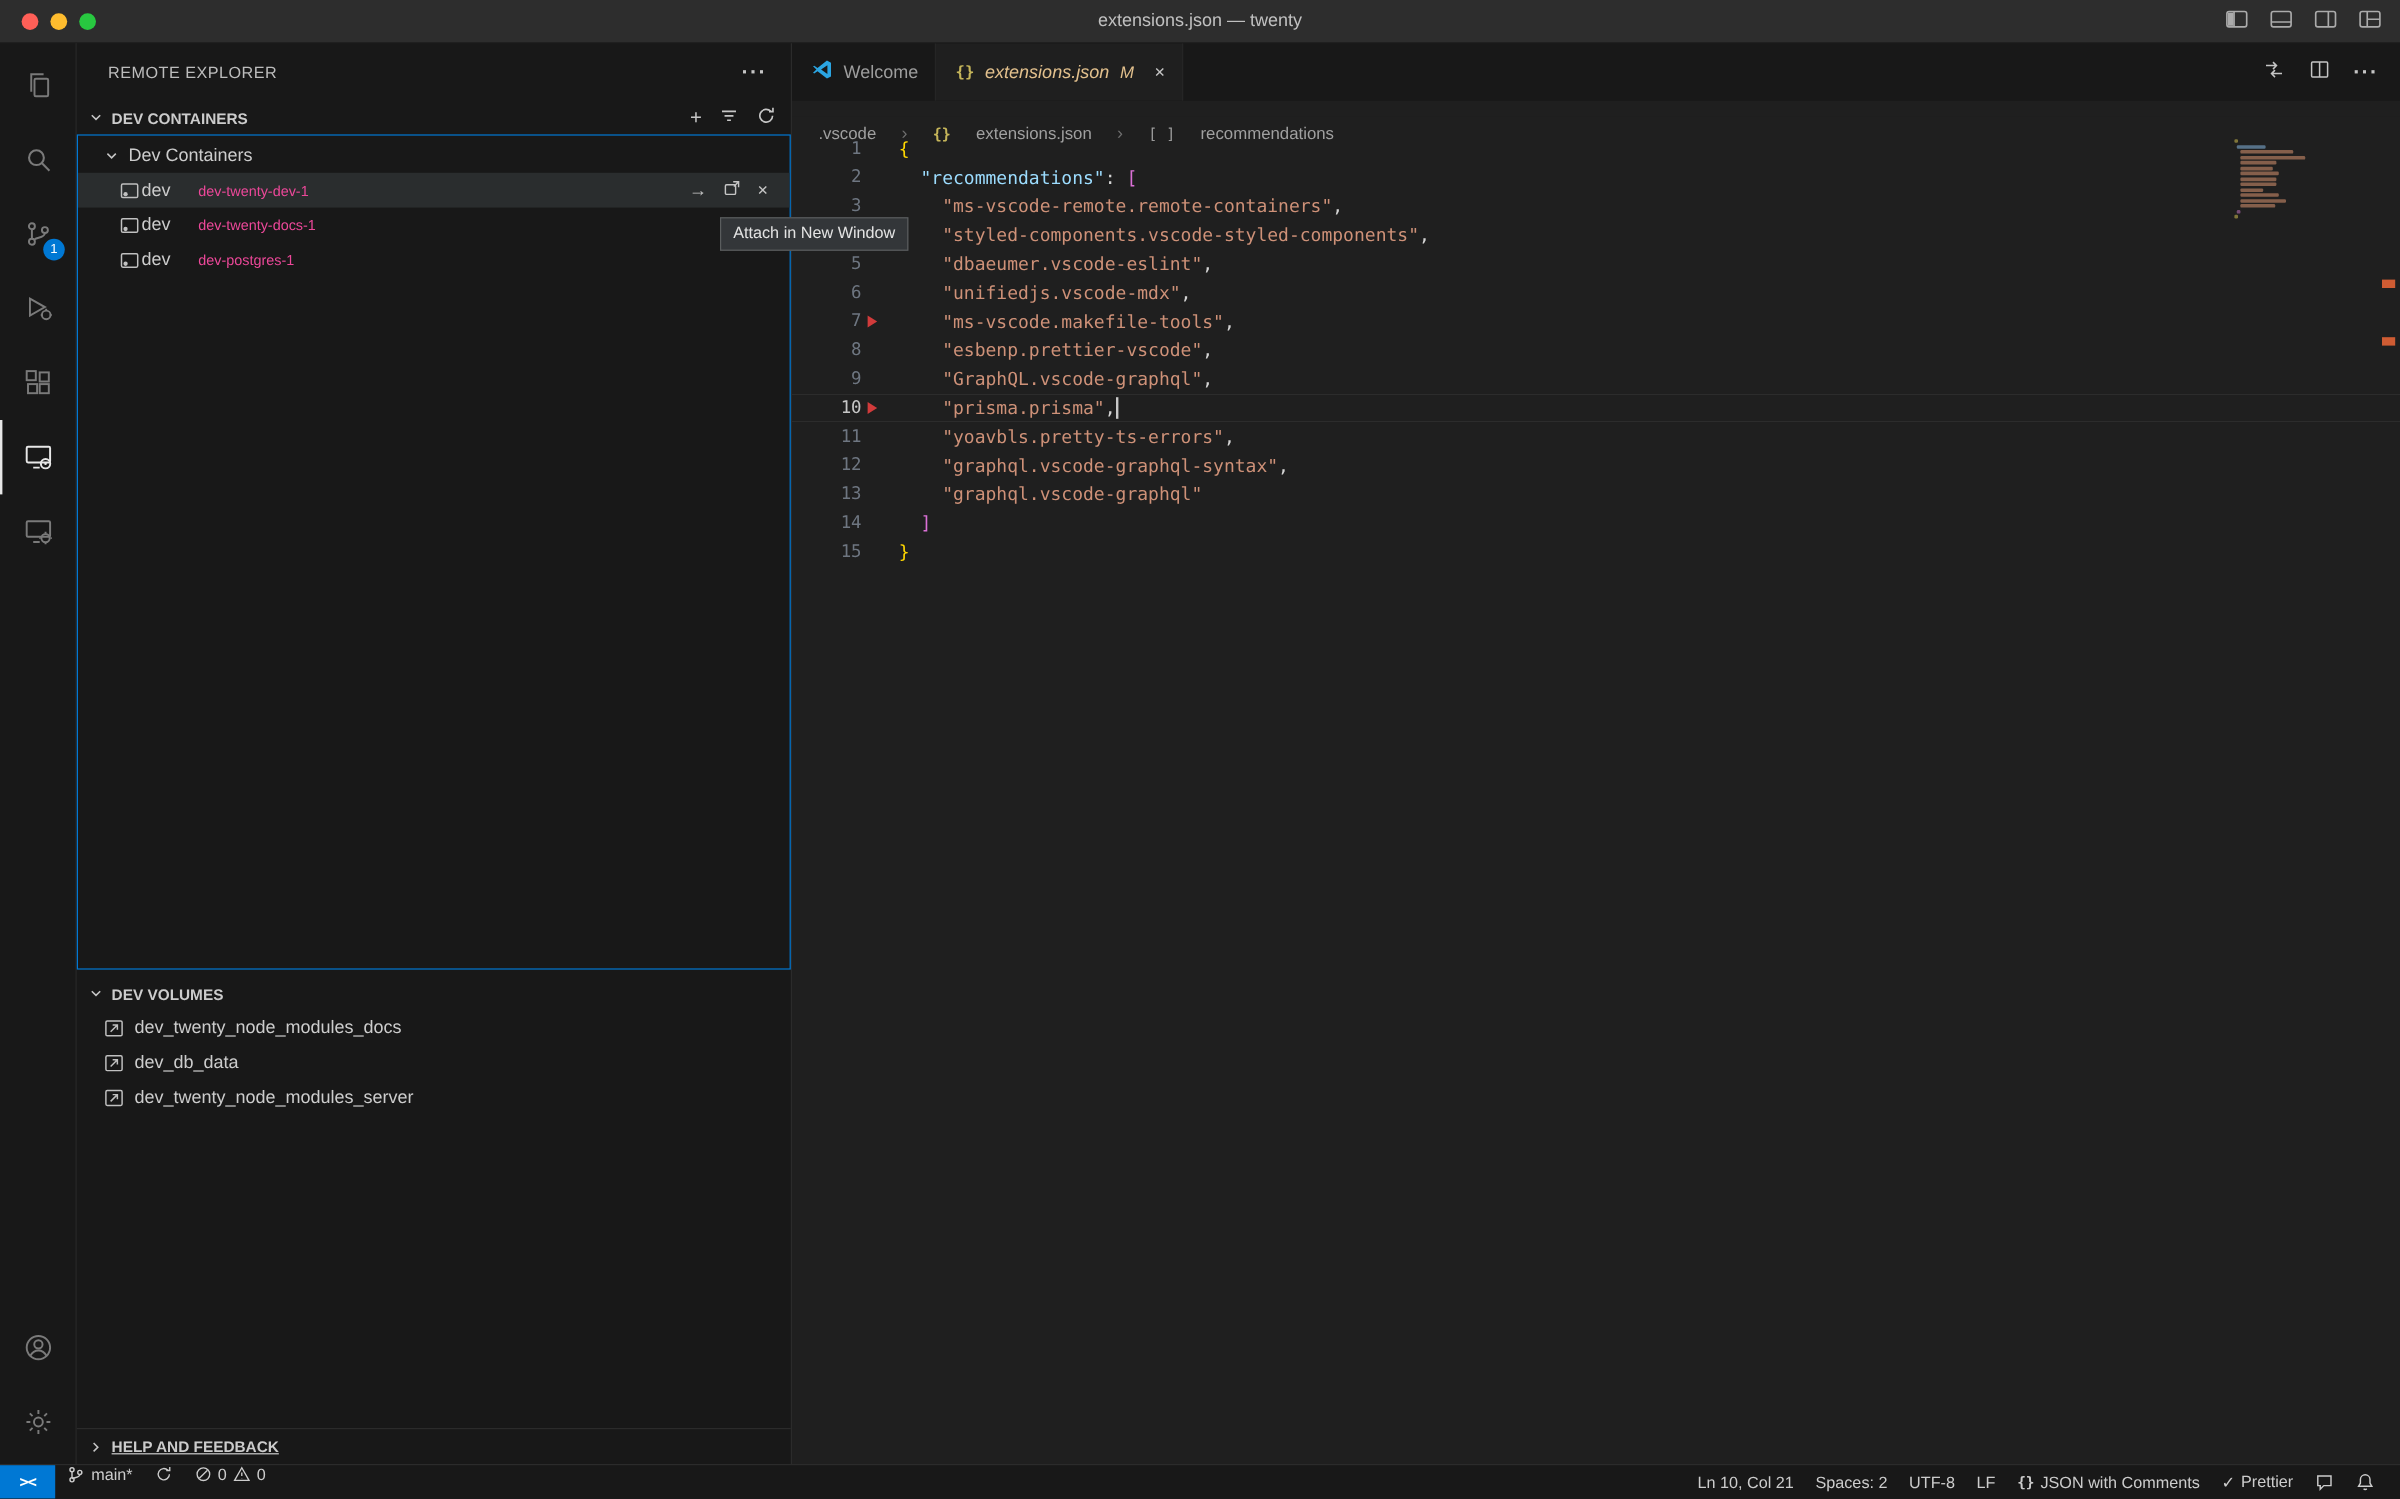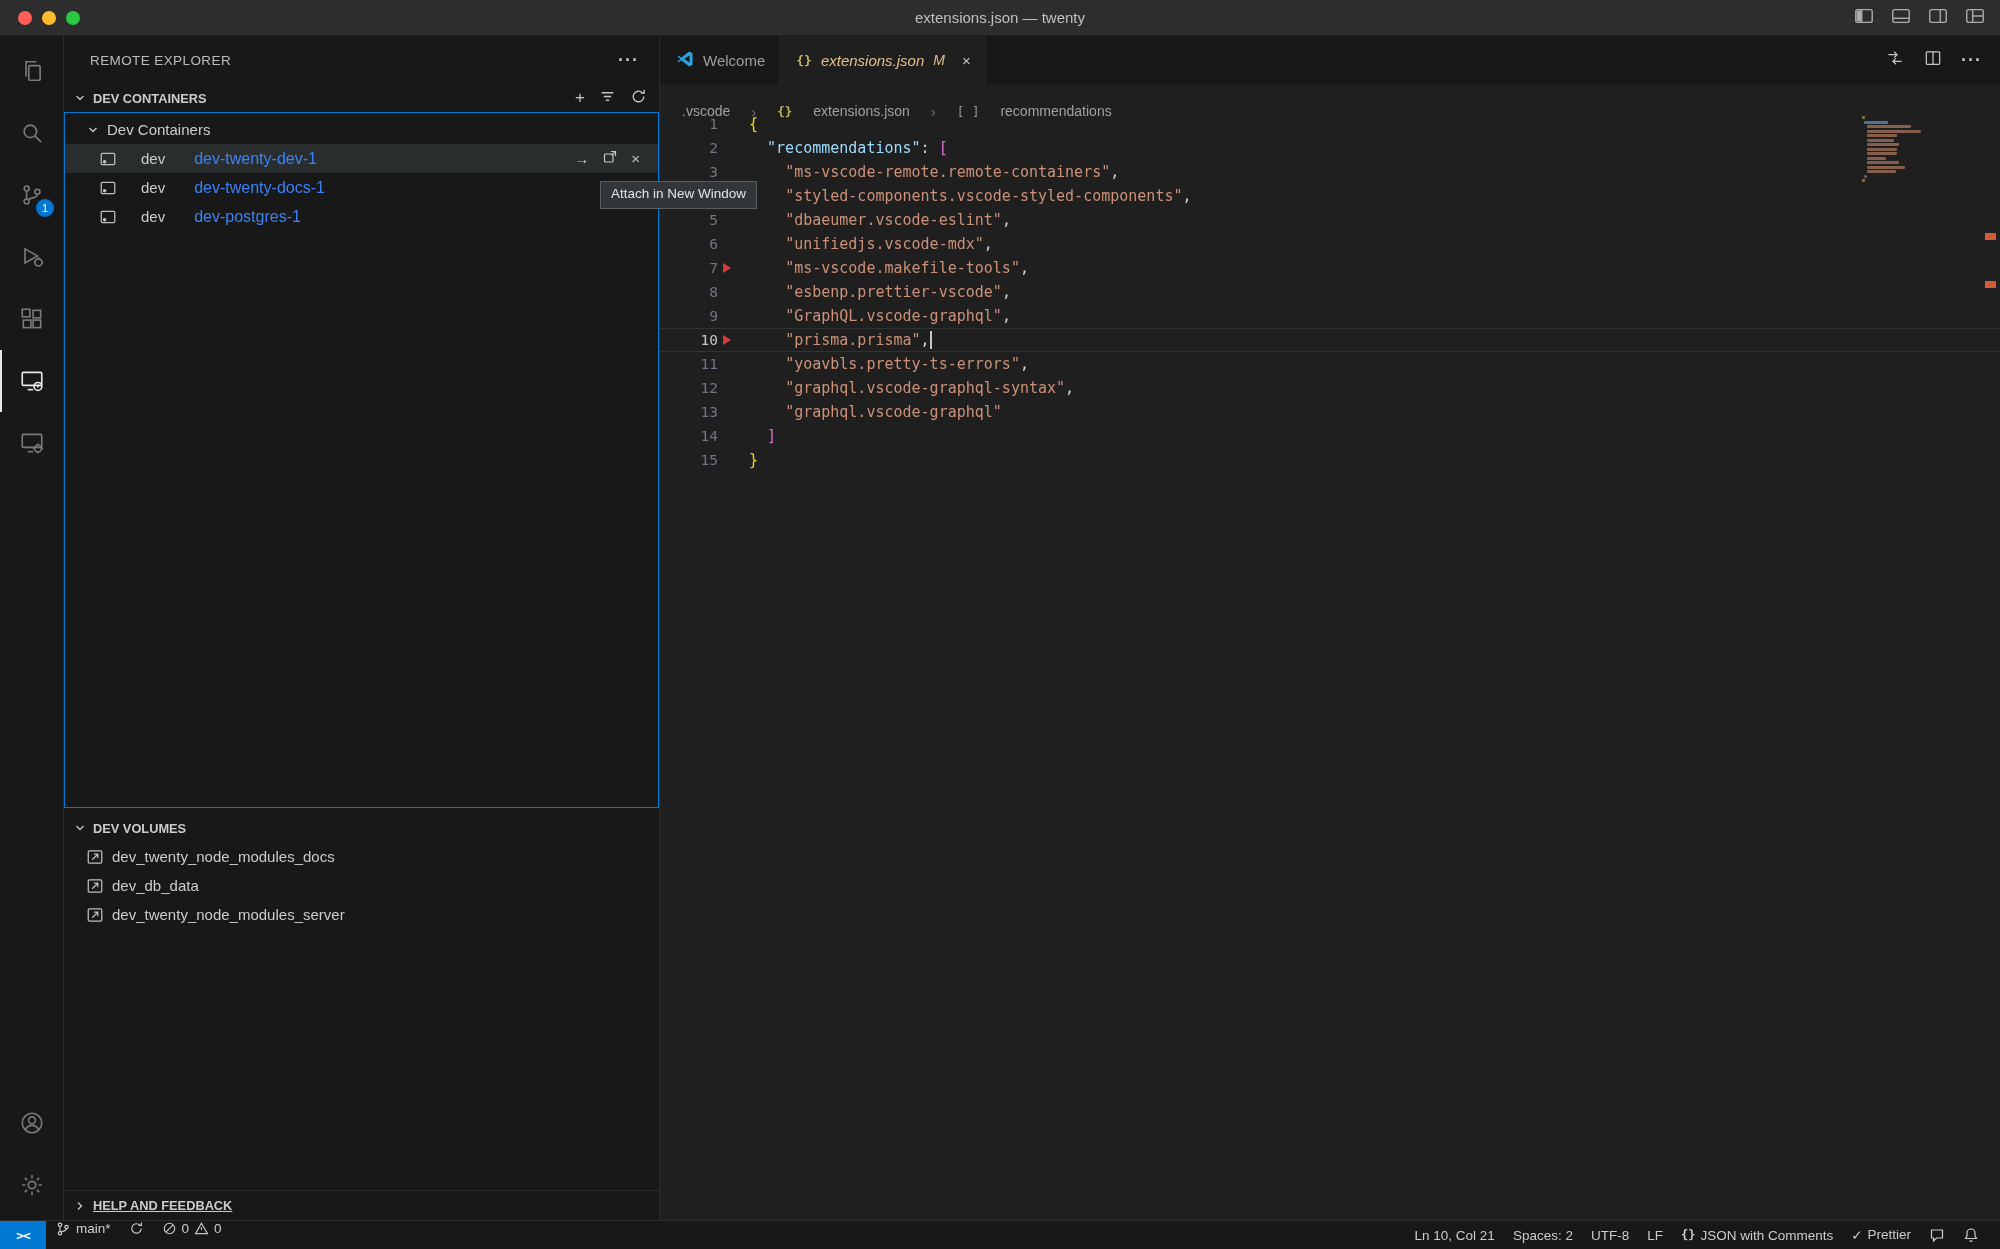--- a/index.html
+++ b/index.html
@@ -31,25 +31,25 @@
   .sb-title { font-size:13.5px; color:#bcbcbc; letter-spacing:.4px; flex:1; }
   .sb-more { color:#c5c5c5; font-size:18px; font-weight:700; letter-spacing:1px; }
   .section-header { display:flex; align-items:center; font-weight:700; font-size:12.8px; color:#cccccc; gap:5px; }
   #sec-devcontainers { position:absolute; top:48px; left:0; right:0; height:28px; padding:0 12px 0 8px; }
   .sec-actions { margin-left:auto; display:flex; gap:14px; align-items:center; color:#c5c5c5; }
   .sec-actions .plus { font-size:17px; font-weight:400; }
   .chev { display:inline-flex; color:#c5c5c5; }
   .tree { position:absolute; top:76px; left:0; right:0; height:696px; border:1px solid #0078d4; padding-top:2px; overflow:hidden; }
   .tree-row { height:29px; display:flex; align-items:center; font-size:15px; }
   .tree-row.group { padding-left:20px; gap:6px; color:#cccccc; }
-  .tree-row.container { padding-left:34px; gap:24px; }
+  .tree-row.container { padding-left:34px; gap:1px; }
   .tree-row.hovered { background:#2a2d2e; }
   .c-icon { display:inline-flex; color:#c0c0c0; }
   .c-prefix { color:#cccccc; }
-  .c-desc { color:#3b82f6; margin-left:5px; font-size:16px; }
+  .c-desc { color:#ec4899; margin-left:22px; font-size:12px; }
   .row-actions { margin-left:auto; padding-right:18px; display:flex; gap:13px; align-items:center; color:#c5c5c5; font-size:15px; }
   #sec-devvolumes { position:absolute; top:778px; left:0; right:0; height:28px; padding-left:8px; }
   .volumes { position:absolute; top:806px; left:0; right:0; }
   .vol-row { height:29px; display:flex; align-items:center; padding-left:22px; gap:8px; font-size:15px; color:#cccccc; }
   .help-section { position:absolute; bottom:0; left:0; right:0; height:30px; border-top:1px solid #2b2b2b; display:flex; align-items:center; padding-left:8px; gap:5px; font-weight:700; font-size:12.8px; color:#cccccc;text-decoration:underline; }
   .tooltip { position:absolute; left:600px; top:181px; height:28px; background:#333639; border:1px solid #5a5d5e; color:#e3e3e3; font-size:13.5px; padding:4px 10px; z-index:60; white-space:nowrap; }
 
   
   .editor { flex:1; position:relative; background:#1f1f1f; overflow:hidden; }
   .tabbar { position:absolute; top:0; left:0; right:0; height:48px; background:#181818; display:flex; align-items:stretch; }

